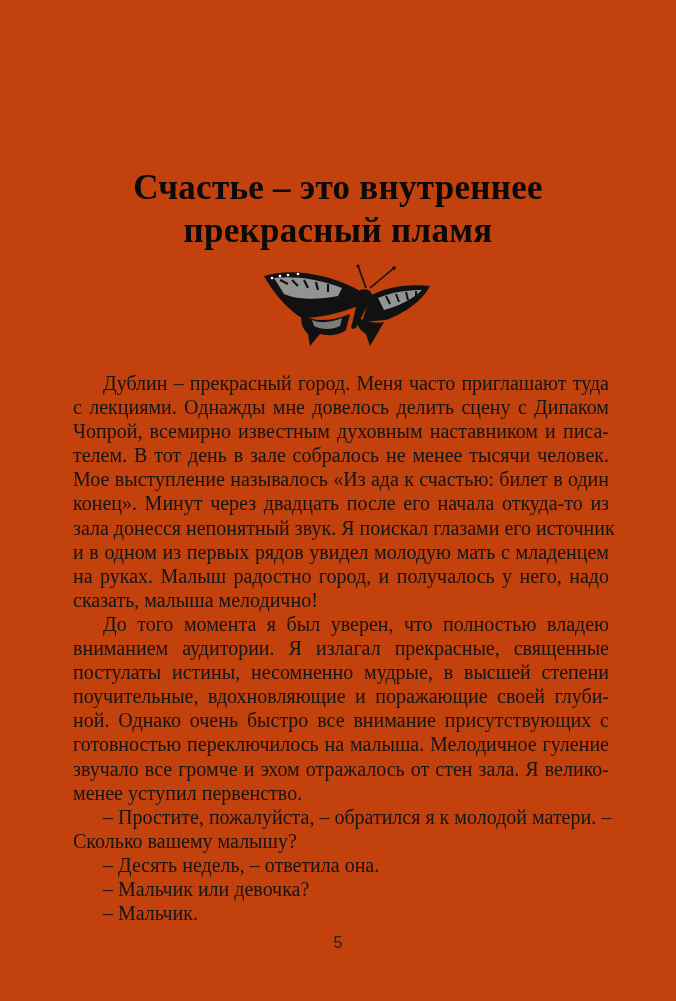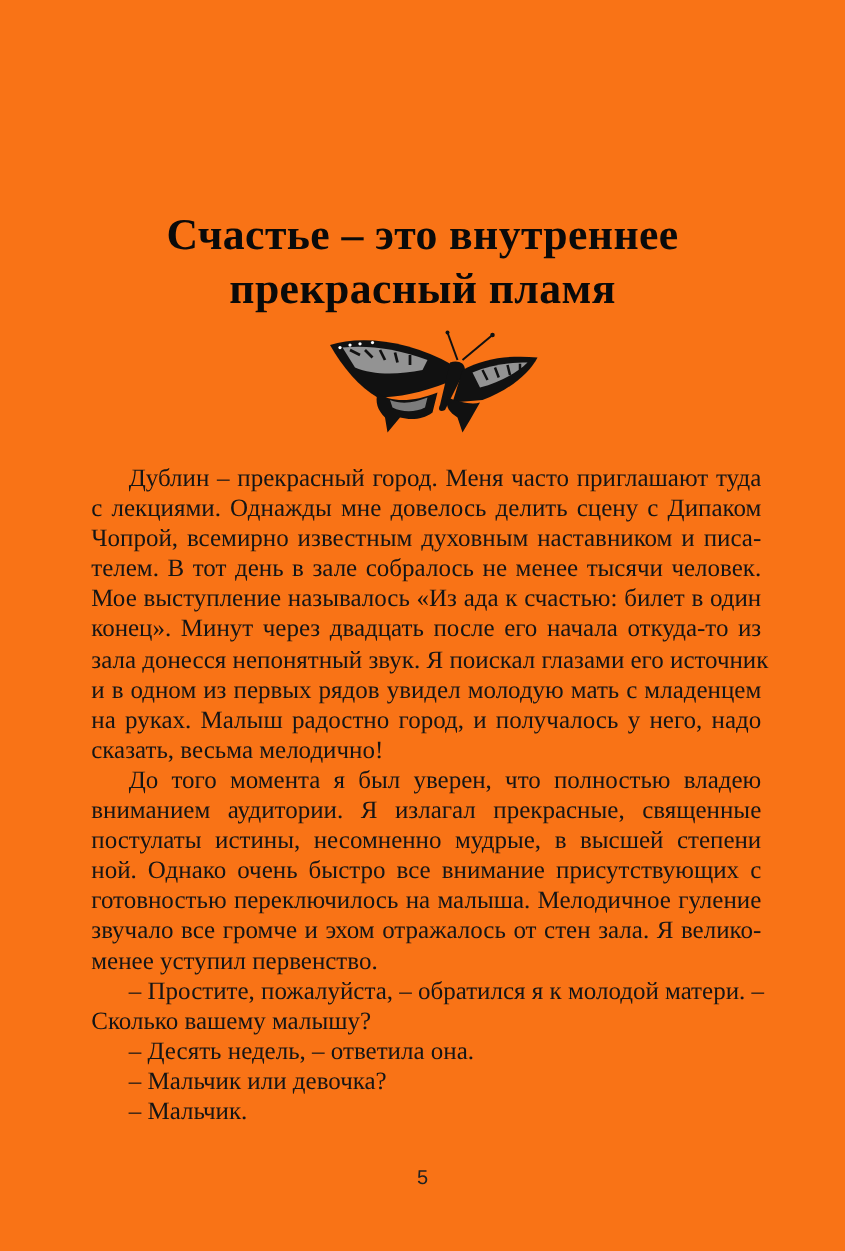--- a/index.html
+++ b/index.html
@@ -12,21 +12,21 @@
       height: 1001px;
       position: relative;
       overflow: hidden;
       color: #111111;
     }
     .page {
       position: absolute;
       left: 0; top: 0;
       width: 676px;
       height: 1001px;
-      background: #f97316;
+      background: #c2410c;
     }
     .title {
       position: absolute;
       left: 0;
       width: 676px;
       top: 166px;
       text-align: center;
       font-family: "Liberation Serif", serif;
       font-weight: bold;
       font-size: 35px;
@@ -113,24 +113,25 @@
   <div class="body-text">
     <span class="line indent">Дублин – прекрасный город. Меня часто приглашают туда</span>
     <span class="line">с лекциями. Однажды мне довелось делить сцену с Дипаком</span>
     <span class="line">Чопрой, всемирно известным духовным наставником и писа-</span>
     <span class="line">телем. В тот день в зале собралось не менее тысячи человек.</span>
     <span class="line">Мое выступление называлось «Из ада к счастью: билет в один</span>
     <span class="line">конец». Минут через двадцать после его начала откуда-то из</span>
     <span class="line">зала донесся непонятный звук. Я поискал глазами его источник</span>
     <span class="line">и в одном из первых рядов увидел молодую мать с младенцем</span>
     <span class="line">на руках. Малыш радостно город, и получалось у него, надо</span>
-    <span class="line last">сказать, весьма мелодично!</span>
+    <span class="line last">сказать, малыша мелодично!</span>
     <span class="line indent">До того момента я был уверен, что полностью владею</span>
     <span class="line">вниманием аудитории. Я излагал прекрасные, священные</span>
     <span class="line">постулаты истины, несомненно мудрые, в высшей степени</span>
+    <span class="line">поучительные, вдохновляющие и поражающие своей глуби-</span>
     <span class="line">ной. Однако очень быстро все внимание присутствующих с</span>
     <span class="line">готовностью переключилось на малыша. Мелодичное гуление</span>
     <span class="line">звучало все громче и эхом отражалось от стен зала. Я велико-</span>
     <span class="line last">менее уступил первенство.</span>
     <span class="line indent">– Простите, пожалуйста, – обратился я к молодой матери. –</span>
     <span class="line last">Сколько вашему малышу?</span>
     <span class="line indent last">– Десять недель, – ответила она.</span>
     <span class="line indent last">– Мальчик или девочка?</span>
     <span class="line indent last">– Мальчик.</span>
   </div>

